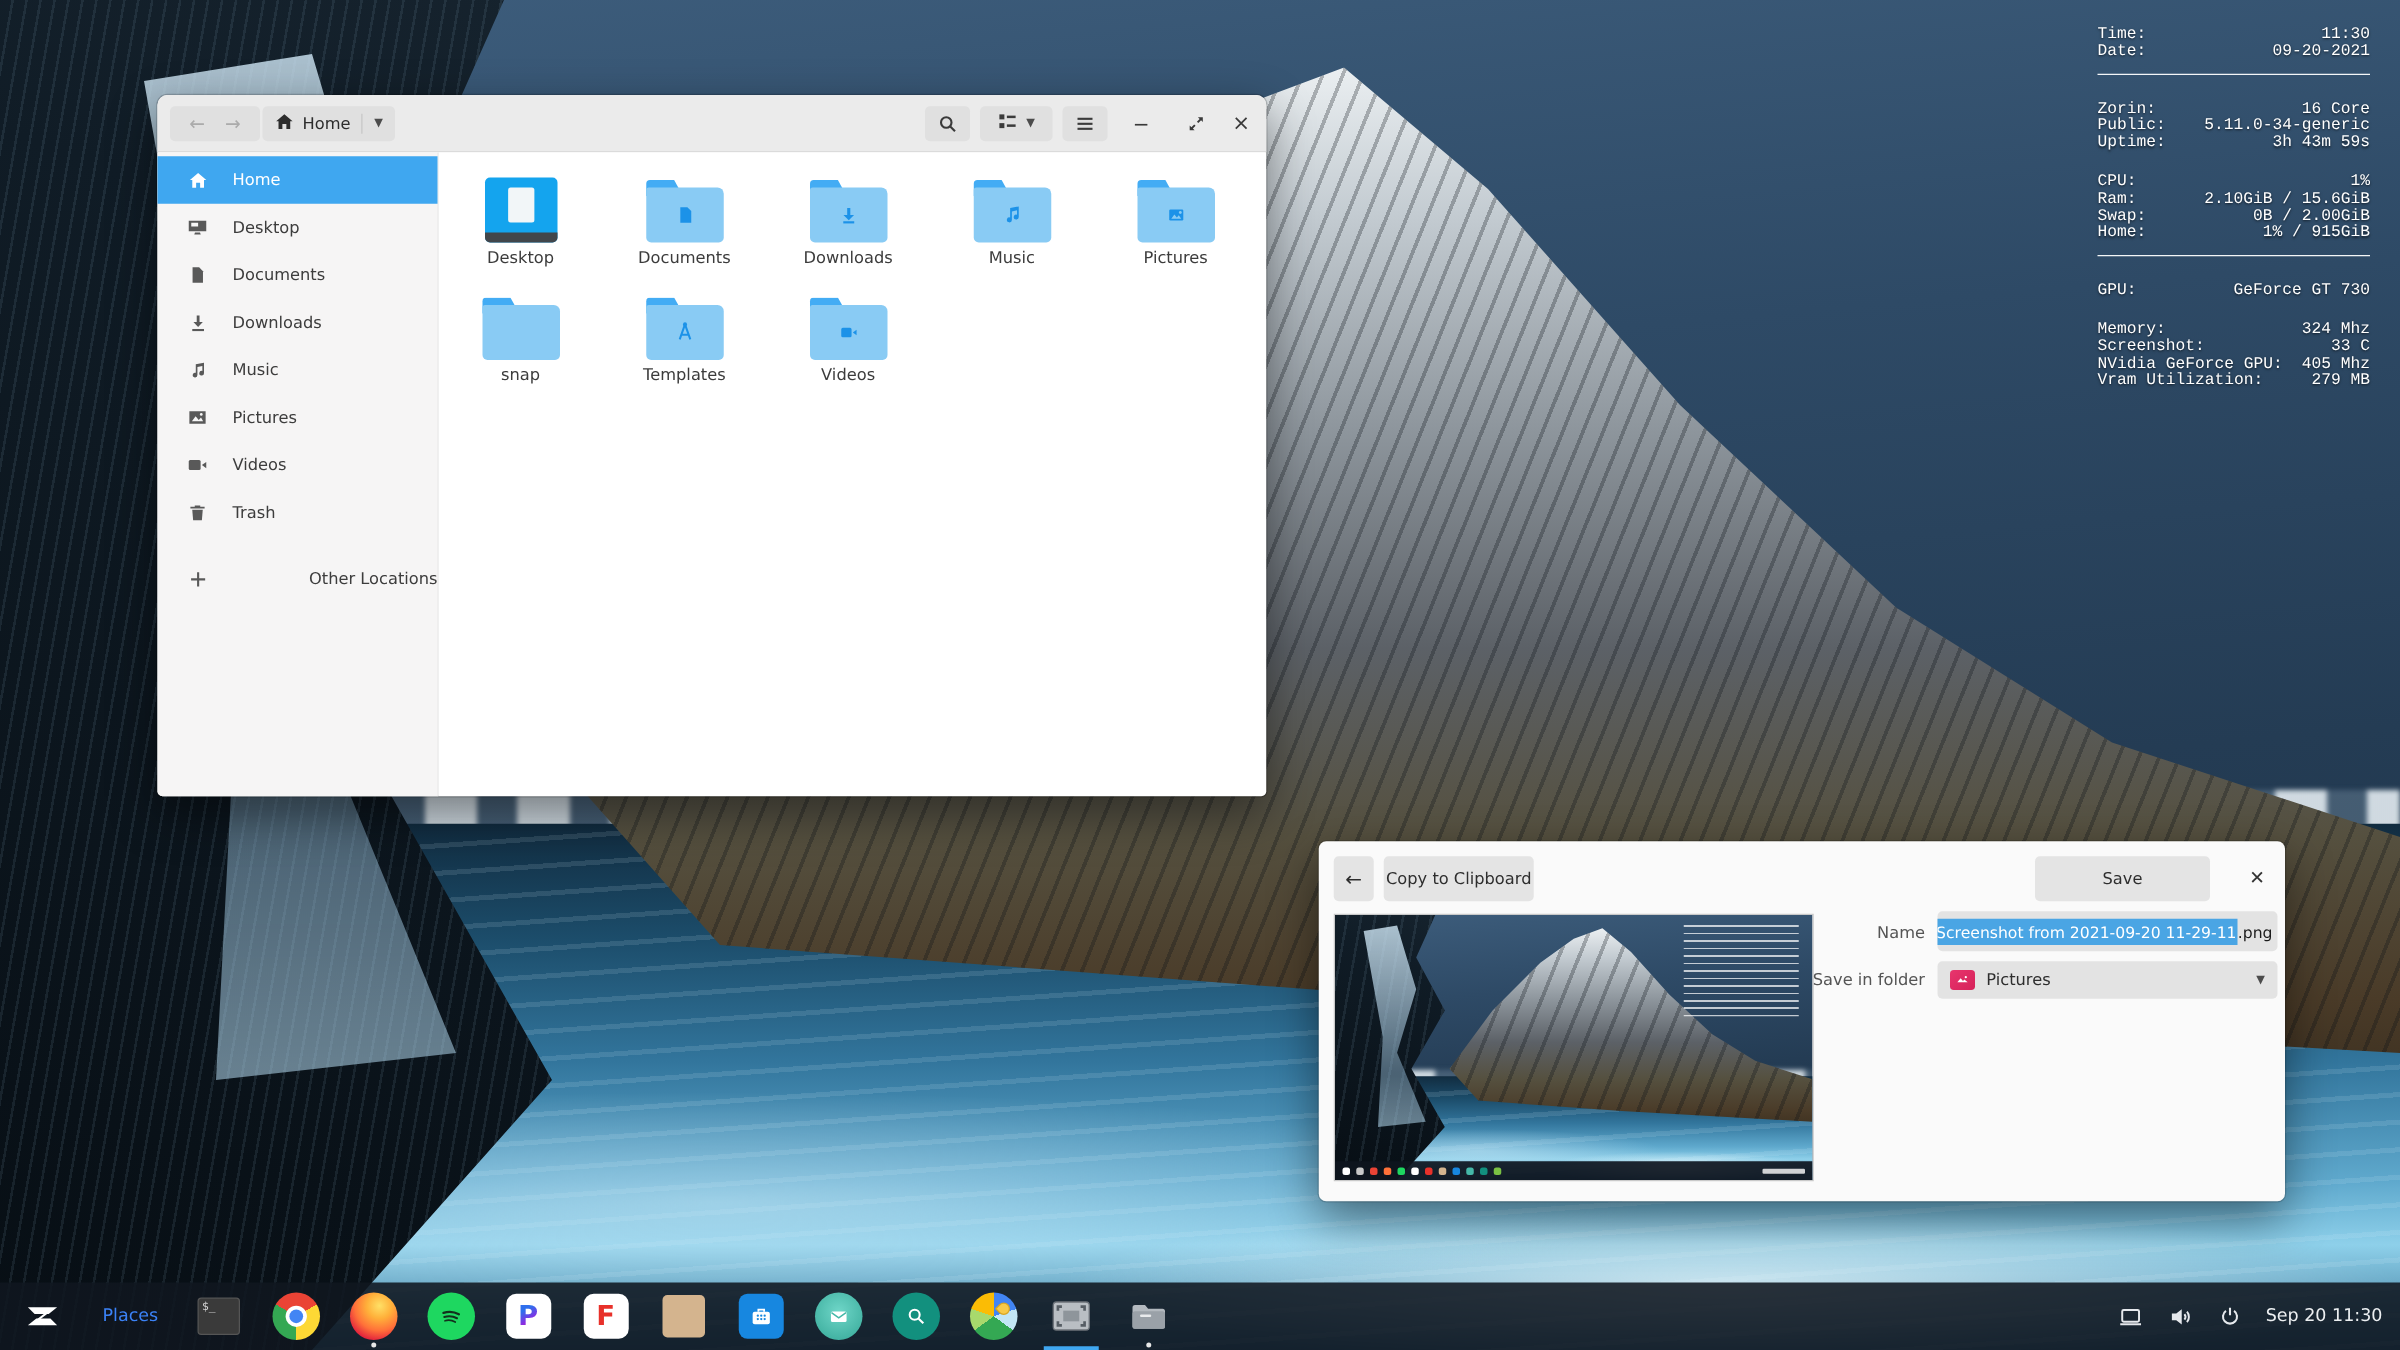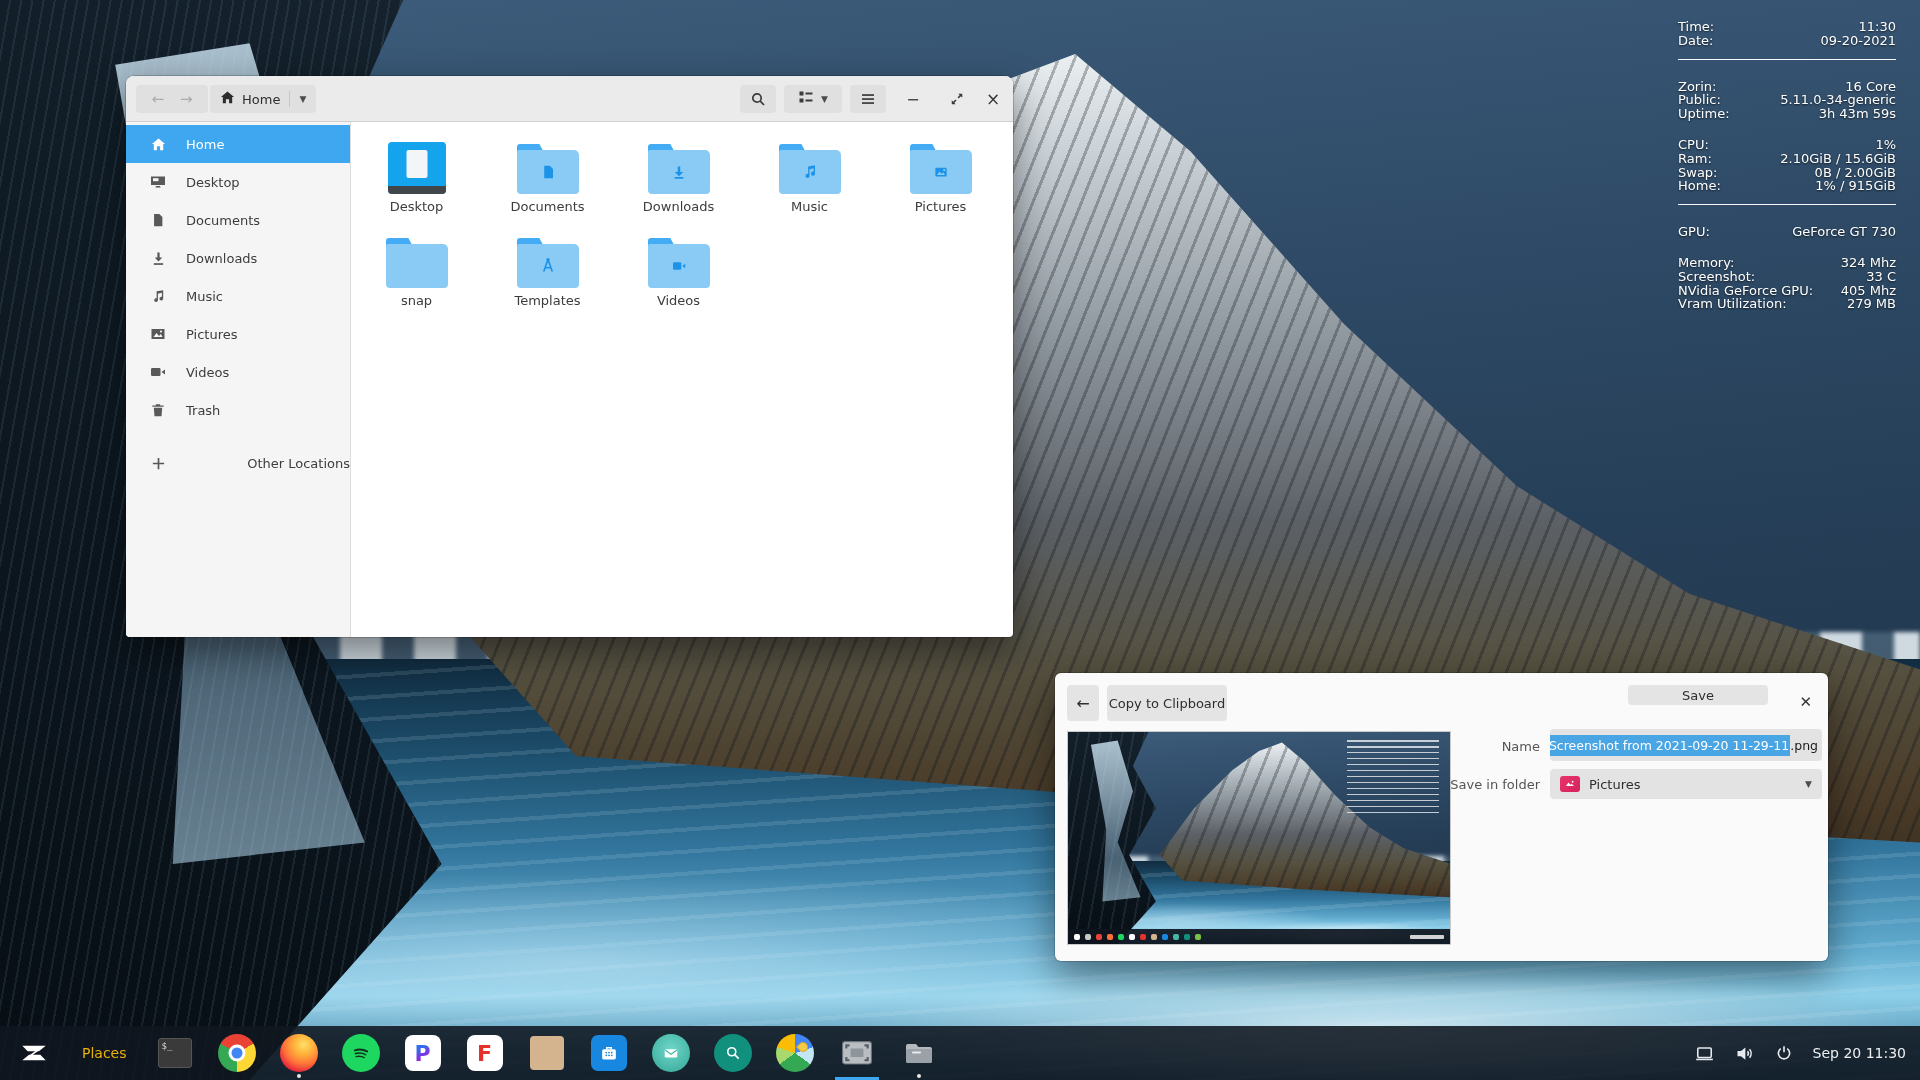--- a/index.html
+++ b/index.html
@@ -28,21 +28,21 @@
     background:linear-gradient(200deg,#22313e 0%,#101c26 45%,#070e14 100%); }
   .wp-cliff::after { content:""; position:absolute; inset:0;
     background:repeating-linear-gradient(100deg, rgba(0,0,0,0) 0 9px, rgba(160,200,225,.10) 9px 11px); }
   .wp-falls { position:absolute; inset:0; filter:blur(2px);
     clip-path:polygon(6% 6%, 13% 4%, 17% 28%, 13% 52%, 19% 78%, 9% 80%, 10% 46%);
     background:linear-gradient(180deg, rgba(205,228,242,.85) 0%, rgba(150,190,218,.45) 60%, rgba(190,225,242,.7) 100%); }
 
   
   .conky { position:absolute; left:1678px; top:20px; width:218px; color:#fff; font-size:13px;
     line-height:13.8px; text-shadow:0 1px 2px rgba(0,0,0,.65); }
-  .c-row { display:flex; }
+  .c-row { display:flex;font-family:Liberation Mono, monospace; }
   .c-row .c-val { margin-left:auto; text-align:right; }
   .c-hr { border-top:1px solid rgba(255,255,255,.95); margin:11px 0 20px 0; }
   .c-gap { height:17px; }
 
   
   .fm { position:absolute; left:126px; top:76px; width:887px; height:561px; border-radius:8px 8px 4px 4px;
     background:#fff; box-shadow:0 14px 38px rgba(0,0,0,.45), 0 0 0 1px rgba(0,0,0,.18); }
   .fm-header { position:absolute; left:0; top:0; right:0; height:46px; background:#ebebeb;
     border-bottom:1px solid #cfcfcf; border-radius:8px 8px 0 0; }
   .hbtn { position:absolute; display:flex; align-items:center; justify-content:center;
@@ -87,21 +87,21 @@
   .desktop-tile .strip { position:absolute; left:0; right:0; bottom:0; height:8px; background:#41464b;
     border-radius:0 0 4px 4px; }
 
   
   .dlg { position:absolute; left:1055px; top:673px; width:773px; height:288px; background:#fafafa;
     border-radius:6px; box-shadow:0 14px 38px rgba(0,0,0,.45), 0 0 0 1px rgba(0,0,0,.15); }
   .dbtn { position:absolute; display:flex; align-items:center; justify-content:center; background:#e4e4e4;
     border-radius:4px; font-size:13px; color:#2e2e2e; }
   .d-back { left:12px; top:12px; width:32px; height:36px; font-size:16px; }
   .d-copy { left:52px; top:12px; width:120px; height:36px; }
-  .d-save { right:60px; top:12px; width:140px; height:20px; }
+  .d-save { right:60px; top:12px; width:140px; height:36px; }
   .d-close { position:absolute; right:16px; top:20px; font-size:15px; color:#333; font-weight:bold; }
   .thumb { position:absolute; left:12px; top:58px; width:384px; height:214px; border:1px solid #c9c9c9;
     overflow:hidden; }
   .mini-conky { position:absolute; right:3%; top:4%; width:24%; height:34%; opacity:.9;
     background:repeating-linear-gradient(180deg, rgba(255,255,255,.8) 0 1.5px, rgba(255,255,255,0) 1.5px 6px); }
   .mini-bar { position:absolute; left:0; right:0; bottom:0; height:15px; background:rgba(14,21,30,.92);
     display:flex; align-items:center; gap:5px; padding:0 6px; }
   .mini-dot { width:6px; height:6px; border-radius:2px; }
   .mini-clock { margin-left:auto; width:34px; height:4px; background:rgba(255,255,255,.8); border-radius:1px; }
   .d-label { position:absolute; font-size:13px; color:#555; text-align:right; }
@@ -116,21 +116,21 @@
     border-radius:4px; display:flex; align-items:center; gap:9px; padding:0 10px; font-size:13px; color:#2e2e2e; }
   .folder-combo .caret { margin-left:auto; }
   .pic-badge { width:20px; height:16px; border-radius:3px; display:flex; align-items:center;
     justify-content:center; background:linear-gradient(140deg,#e8356d,#d6225a); }
 
   
   .taskbar { position:absolute; left:0; right:0; bottom:0; height:54px; background:rgba(16,23,32,.88);
     display:flex; align-items:center; padding:0 14px; gap:22px; }
   .tb-app { position:relative; width:40px; height:40px; display:flex; align-items:center;
     justify-content:center; flex:0 0 auto; }
-  .tb-places { color:#eab308; font-size:14px; padding:0 6px; flex:0 0 auto; }
+  .tb-places { color:#3b82f6; font-size:14px; padding:0 6px; flex:0 0 auto; }
   .ind-dot { position:absolute; bottom:-5px; left:50%; transform:translateX(-50%); width:4px; height:4px;
     border-radius:50%; background:#e8e8e8; }
   .ind-bar { position:absolute; bottom:-7px; left:50%; transform:translateX(-50%); width:44px; height:3px;
     background:#3fa7f0; }
   .tb-right { margin-left:auto; display:flex; align-items:center; gap:20px; }
   .tb-clock { color:#eceff1; font-size:14px; }
   .ic-terminal { width:34px; height:30px; background:#3a3a3a; border-radius:3px; border:1px solid #555;
     color:#d8d8d8; font-size:9px; font-family:"DejaVu Sans Mono",monospace; padding:2px 3px; display:block; }
   .ic-chrome { width:38px; height:38px; border-radius:50%; position:relative;
     background:conic-gradient(from -60deg,#ea4335 0 120deg,#fdd835 120deg 240deg,#34a853 240deg 360deg); }

